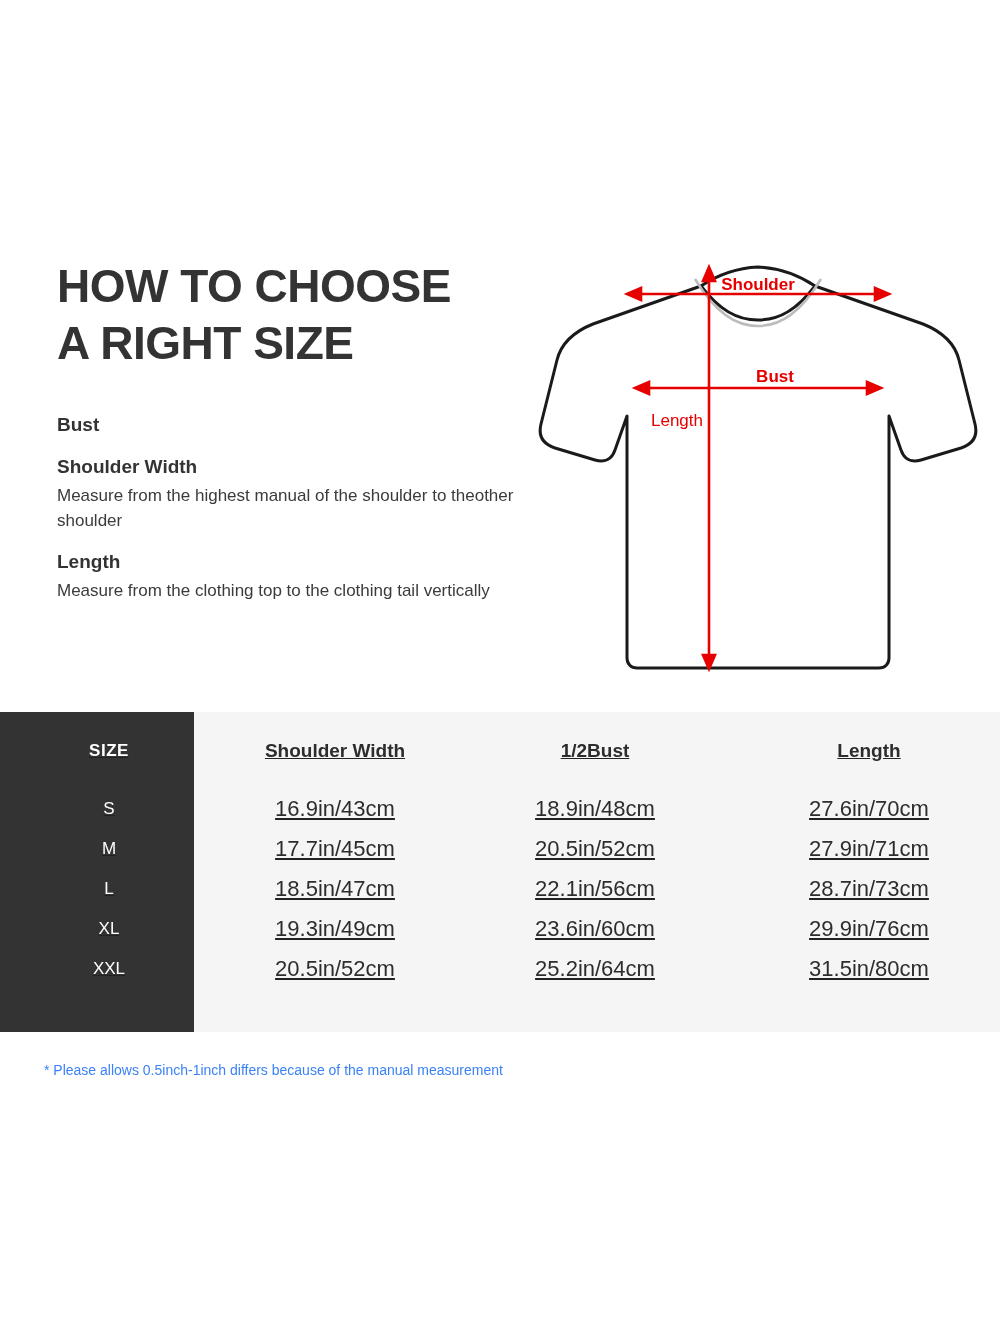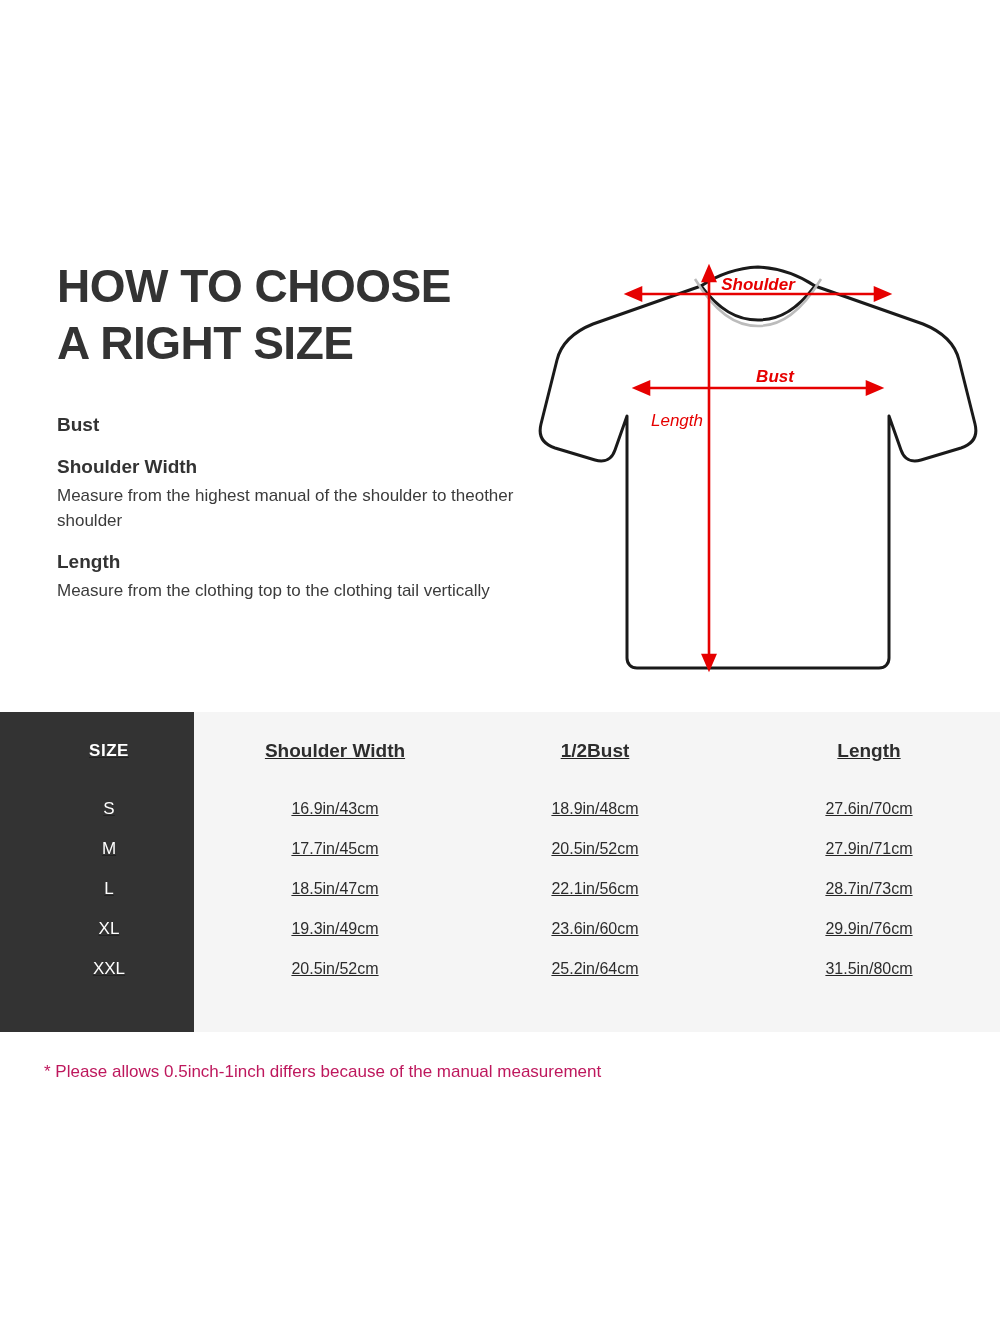--- a/index.html
+++ b/index.html
@@ -66,21 +66,20 @@
     line-height: 25px;
     margin-top: 3px;
   }
 
   .shirt-wrap {
     position: absolute;
     left: 510px;
     top: 240px;
     width: 470px;
     height: 450px;
-    font-style: italic;
   }
 
   
   .table-section {
     position: absolute;
     left: 0;
     top: 712px;
     width: 1000px;
     height: 320px;
     background: #f5f5f5;
@@ -98,21 +97,21 @@
     left: 12px;
     top: 0;
     width: 1000px;
     border-collapse: collapse;
     table-layout: fixed;
     text-decoration: underline;
   }
   table.sizes th, table.sizes td {
     border: none;
     text-align: center;
-    font-size: 16px;
+    font-size: 22px;
     color: #2d2d2d;
     height: 40px;
     padding: 0;
   }
   table.sizes col.c1 { width: 194px; }
   table.sizes col.c2 { width: 258px; }
   table.sizes col.c3 { width: 262px; }
   table.sizes col.c4 { width: 286px; }
 
   table.sizes thead th {
@@ -131,22 +130,22 @@
     font-size: 17px;
   }
   table.sizes tbody tr td {
     height: 40px;
   }
 
   .footnote {
     position: absolute;
     left: 44px;
     top: 1062px;
-    font-size: 17px;
-    color: #be185d;
+    font-size: 14px;
+    color: #3b82f6;
   }
 </style>
 </head>
 <body>
 
 <div class="page">
 
   <div class="top-section">
 
     <div class="headline">

